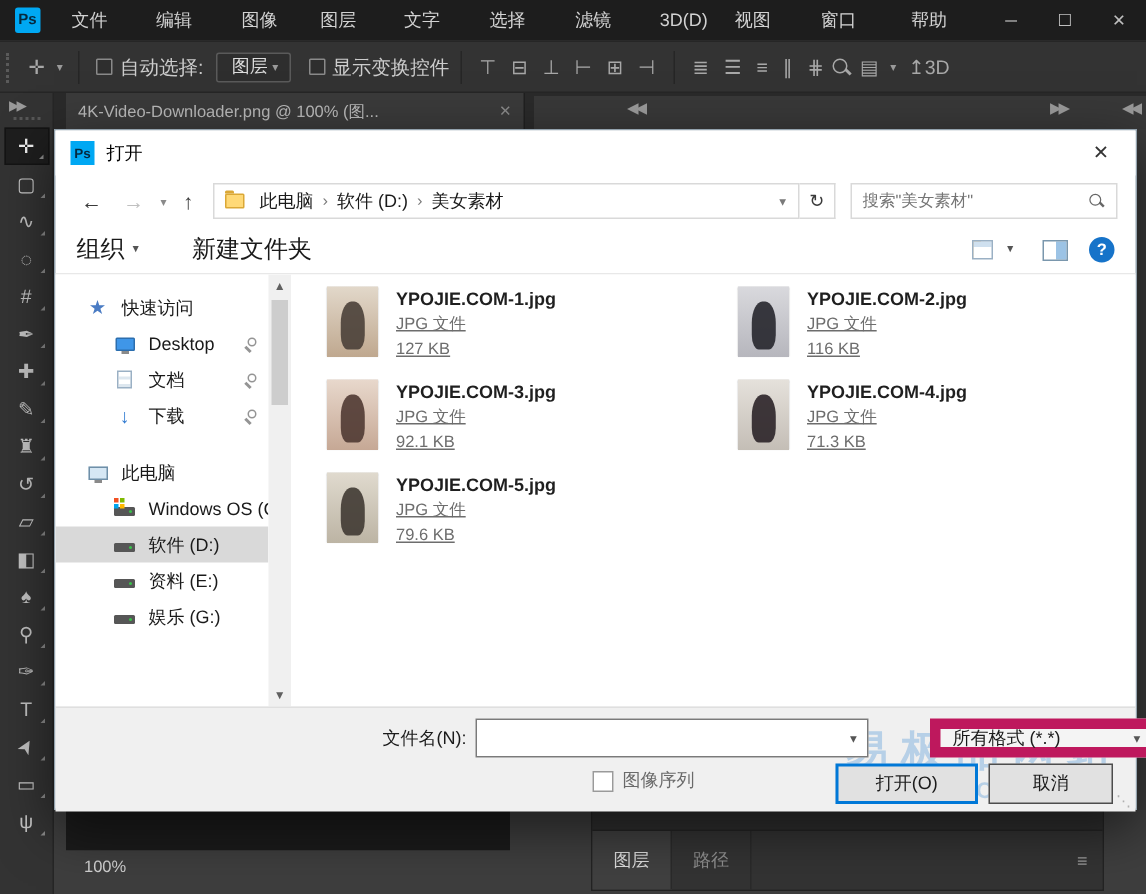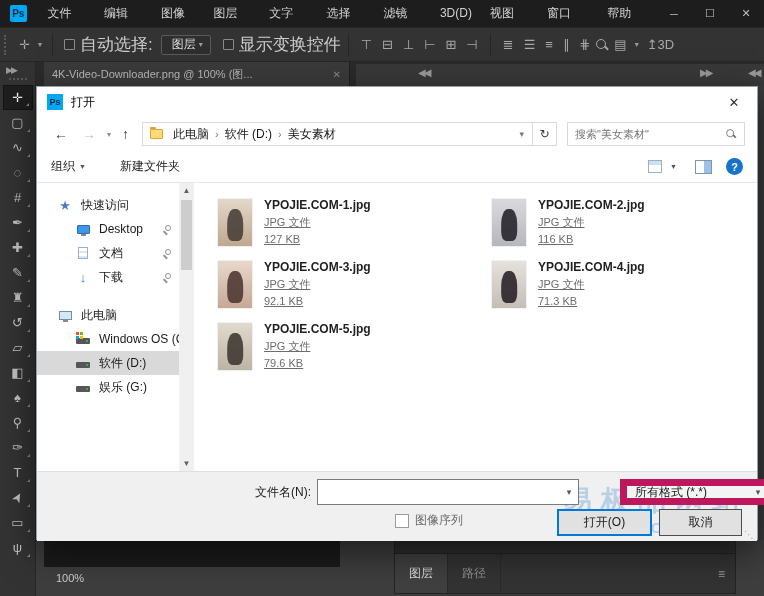--- a/index.html
+++ b/index.html
@@ -13,21 +13,21 @@
   .win-controls { margin-left:auto; display:flex; }
   .win-btn { width:36px; height:26px; color:#bfbfbf; font-size:11px; display:flex; align-items:center; justify-content:center; }
 
   
   .optionsbar { position:absolute; left:0; top:27px; width:764px; height:35px; background:#333333; border-top:1px solid #262626; border-bottom:1px solid #262626; display:flex; align-items:center; color:#b5b5b5; }
   .grip-v { width:4px; height:20px; margin:0 6px 0 4px; border-left:2px dotted #5a5a5a; }
   .ob-sep { width:1px; height:22px; background:#262626; margin:0 7px; }
   .ob-icon { font-size:13px; color:#a8a8a8; padding:0 5px; }
   .caret { font-size:8px; color:#9a9a9a; padding:0 3px; }
   .checkbox-dark { width:11px; height:11px; border:1px solid #8a8a8a; background:#2e2e2e; margin:0 5px 0 4px; border-radius:1px; }
-  .ob-label { font-size:17px; color:#cccccc; }
+  .ob-label { font-size:13px; color:#cccccc; }
   .dd-dark { display:flex; align-items:center; border:1px solid #5a5a5a; background:#2e2e2e; border-radius:2px; height:20px; padding:0 4px 0 10px; margin:0 8px; color:#dddddd; font-size:12px; }
   .mag { position:relative; width:14px; height:14px; display:inline-block; }
   .mag::before { content:""; position:absolute; left:1px; top:1px; width:8px; height:8px; border:1.5px solid #a8a8a8; border-radius:50%; }
   .mag::after { content:""; position:absolute; left:9px; top:9px; width:5px; height:1.5px; background:#a8a8a8; transform:rotate(45deg); }
 
   
   .tabstrip { position:absolute; left:36px; top:62px; width:728px; height:24px; background:#2a2a2a; }
   .doc-tab { position:absolute; left:8px; top:0; width:306px; height:24px; background:#3a3a3a; border-right:1px solid #202020; display:flex; align-items:center; padding:0 8px; }
   .doc-tab-title { color:#b8b8b8; font-size:11px; white-space:nowrap; overflow:hidden; flex:1; }
   .doc-tab-close { color:#8a8a8a; font-size:10px; margin-left:6px; }
@@ -74,21 +74,21 @@
   .crumb { font-size:12px; color:#1a1a1a; padding:0 4px; white-space:nowrap; }
   .crumb-sep { font-size:11px; color:#7a7a7a; padding:0 2px; }
   .addr-caret { margin-left:auto; font-size:9px; color:#7a7a7a; padding:0 8px; }
   .refreshbox { width:24px; height:24px; border:1px solid #d9d9d9; border-left:none; display:flex; align-items:center; justify-content:center; font-size:12px; color:#3a3a3a; }
   .searchbox { width:178px; height:24px; border:1px solid #d9d9d9; margin-left:10px; display:flex; align-items:center; background:#fff; }
   .searchbox input { border:none; outline:none; flex:1; font-size:11px; color:#555; padding-left:7px; min-width:0; background:transparent; }
   .search-mag { margin-right:6px; transform:scale(.8); }
   .search-mag::before { border-color:#666; } .search-mag::after { background:#666; }
 
   .dlg-cmdbar { position:absolute; left:0; top:64px; width:100%; height:32px; display:flex; align-items:center; padding:0 14px; border-bottom:1px solid #e8e8e8; }
-  .cmd-label { font-size:12px; color:#1a1a1a; }
+  .cmd-label { font-size:16px; color:#1a1a1a; }
   .cmd-caret { font-size:7px; color:#555; padding:0 4px; }
   .cmd-gap { width:30px; }
   .cmd-right { margin-left:auto; display:flex; align-items:center; gap:14px; }
   .viewmode-ic { width:14px; height:13px; border:1px solid #9ab0c4; background:linear-gradient(#cfe0ef 0 4px,#fff 4px),linear-gradient(90deg,#e8b55f 0 5px,#fff 5px); background-size:100% 100%,100% 100%; }
   .pane-ic { width:17px; height:14px; border:1px solid #7a97ad; background:linear-gradient(90deg,#fff 0 8px,#9cc3e5 8px); }
   .help-ic { width:17px; height:17px; border-radius:50%; background:#1673c9; color:#fff; font-size:11px; font-weight:bold; display:flex; align-items:center; justify-content:center; }
 
   .dlg-body { position:absolute; left:0; top:96px; width:100%; height:288px; overflow:hidden; background:#fff; }
   .side { position:absolute; left:0; top:0; width:142px; height:288px; overflow:hidden; padding-top:10px; }
   .srow { height:24px; display:flex; align-items:center; font-size:12px; color:#1a1a1a; position:relative; white-space:nowrap; }
@@ -112,21 +112,21 @@
   .ic-os { position:relative; }
   .ic-os::before { content:""; position:absolute; left:0; top:-6px; width:7px; height:7px;
      background:linear-gradient(#f25022,#f25022) 0 0/3px 3px no-repeat, linear-gradient(#7fba00,#7fba00) 4px 0/3px 3px no-repeat,
      linear-gradient(#00a4ef,#00a4ef) 0 4px/3px 3px no-repeat, linear-gradient(#ffb900,#ffb900) 4px 4px/3px 3px no-repeat; }
   .sscroll { position:absolute; left:142px; top:0; width:15px; height:288px; background:#f0f0f0; }
   .sarr { position:absolute; left:0; width:15px; height:15px; color:#606060; font-size:8px; display:flex; align-items:center; justify-content:center; }
   .sarr.up { top:0; } .sarr.down { bottom:0; }
   .sthumb { position:absolute; left:2px; top:17px; width:11px; height:70px; background:#cdcdcd; }
 
   .file-grid { position:absolute; left:157px; top:0; width:565px; height:288px; display:grid; grid-template-columns:274px 274px; grid-auto-rows:62px; padding:8px 0 0 24px; }
-  .fitem { display:flex; gap:12px;align-items:center; }
+  .fitem { display:flex; gap:12px; }
   .fthumb { width:34px; height:47px; position:relative; flex:none; box-shadow:0 0 1px rgba(0,0,0,.35); }
   .fthumb .fig { position:absolute; left:50%; top:22%; width:46%; height:68%; transform:translateX(-50%); border-radius:45% 45% 30% 30%; opacity:.9; }
   .fname { font-size:12px; color:#1f1f1f; line-height:17px; font-weight:bold; }
   .fmeta { font-size:11px; color:#6d6d6d; line-height:17px;text-decoration:underline; }
 
   .dlg-footer { position:absolute; left:0; top:384px; width:100%; height:70px; background:#f0f0f0; border-top:1px solid #dfdfdf; }
   .fn-label { position:absolute; right:446px; top:7px; font-size:12px; color:#1a1a1a; line-height:26px; z-index:2; }
   .fn-combo { position:absolute; left:280px; top:7px; width:262px; height:26px; background:#fff; border:1px solid #7a7a7a; display:flex; align-items:center; z-index:2; }
   .fn-combo input { flex:1; border:none; outline:none; font-size:12px; padding:0 6px; min-width:0; }
   .combo-caret { width:18px; text-align:center; color:#555; font-size:9px; }
@@ -380,20 +380,26 @@
         <div class="srow ind2 selected">
           <span class="sic">
               <span class="ic-drive"></span>
             </span>
           <span class="lbl">软件 (D:)</span>
         </div>
         <div class="srow ind2">
           <span class="sic">
               <span class="ic-drive"></span>
             </span>
+          <span class="lbl">资料 (E:)</span>
+        </div>
+        <div class="srow ind2">
+          <span class="sic">
+              <span class="ic-drive"></span>
+            </span>
           <span class="lbl">娱乐 (G:)</span>
         </div>
       </div>
       <div class="sscroll">
         <span class="sarr up">▲</span>
         <span class="sthumb"></span>
         <span class="sarr down">▼</span>
       </div>
 
       <div class="file-grid">

